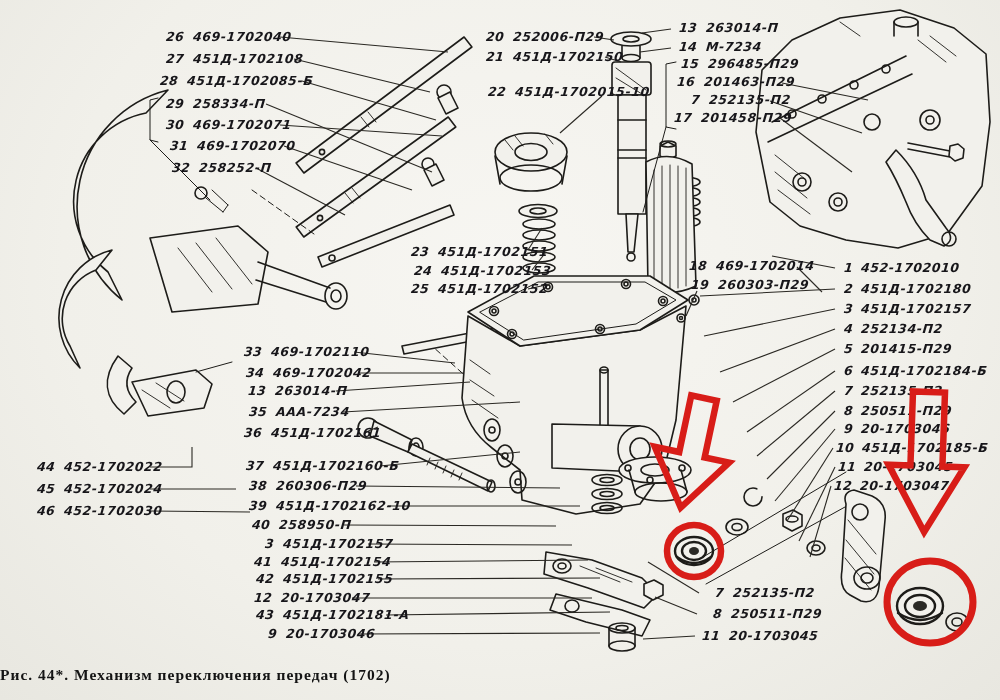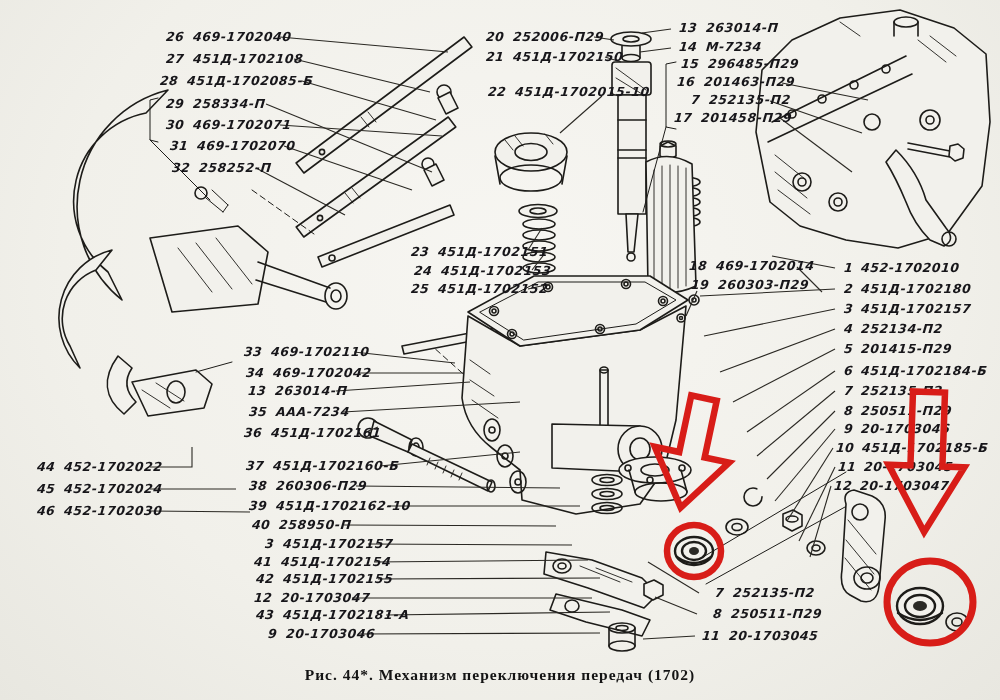--- a/index.html
+++ b/index.html
@@ -9,21 +9,21 @@
         font-family:"DejaVu Sans",sans-serif;}
   svg.layer{position:absolute;left:0;top:0;}
   #art{z-index:1;}
   #labels{position:absolute;left:0;top:0;width:1000px;height:700px;z-index:3;}
   #overlay{z-index:4;pointer-events:none;}
   .lbl{position:absolute;font-style:italic;font-weight:bold;font-size:12.5px;line-height:18px;
        color:#17161a;white-space:nowrap;letter-spacing:.3px;transform:skewX(-5deg);}
   .lbl .num{display:inline-block;min-width:22px;text-align:right;margin-right:9px;}
   .lbl.tight .num{min-width:15px;margin-right:8px;}
   .lbl .code{letter-spacing:.6px;}
-  .caption{position:absolute;left:0;right:0;top:666px;text-align:center;z-index:3;
+  .caption{position:absolute;left:0;right:0;top:666px;text-align:left;z-index:3;
            font-family:"Liberation Serif",serif;font-weight:bold;font-size:15.5px;
            letter-spacing:1px;color:#141414;}
   
   #art .ink{stroke:#1d1c19;fill:none;stroke-width:1.6;stroke-linecap:round;stroke-linejoin:round;}
   #art .fillpaper{fill:#f2f1ec;}
   #art .hatch{stroke:#1d1c19;stroke-width:.9;fill:none;}
   #art .thin{stroke-width:1;}
   #art .dark{fill:#2b2a26;stroke:none;}
   #art .dashed{stroke-dasharray:6 4;stroke-width:1;}
   #leaders polyline{fill:none;stroke:#2a2823;stroke-width:1.1;}

